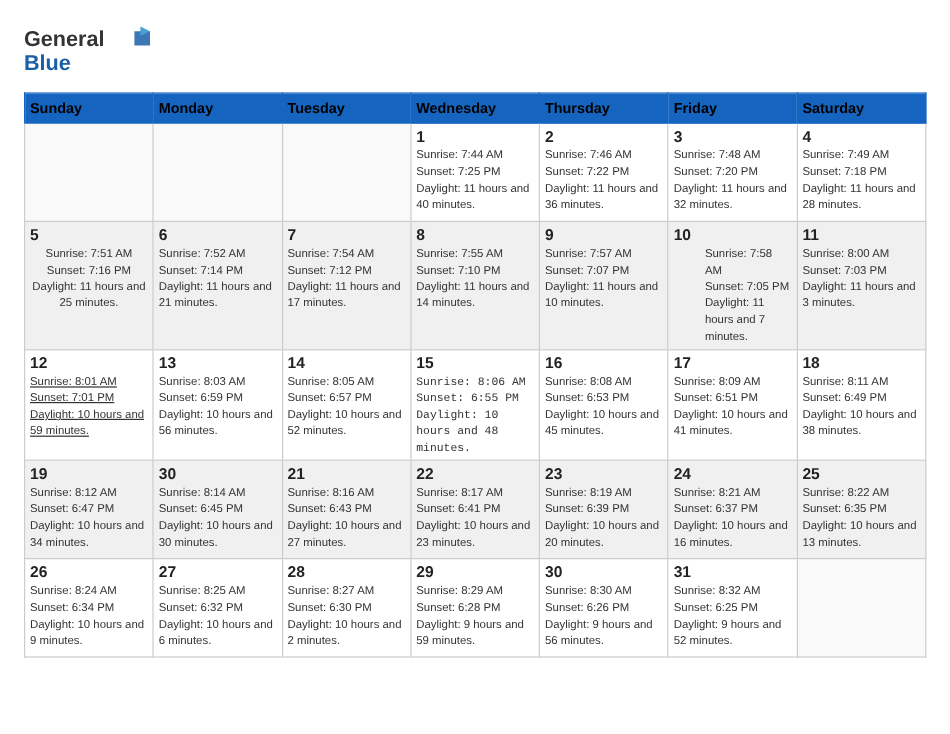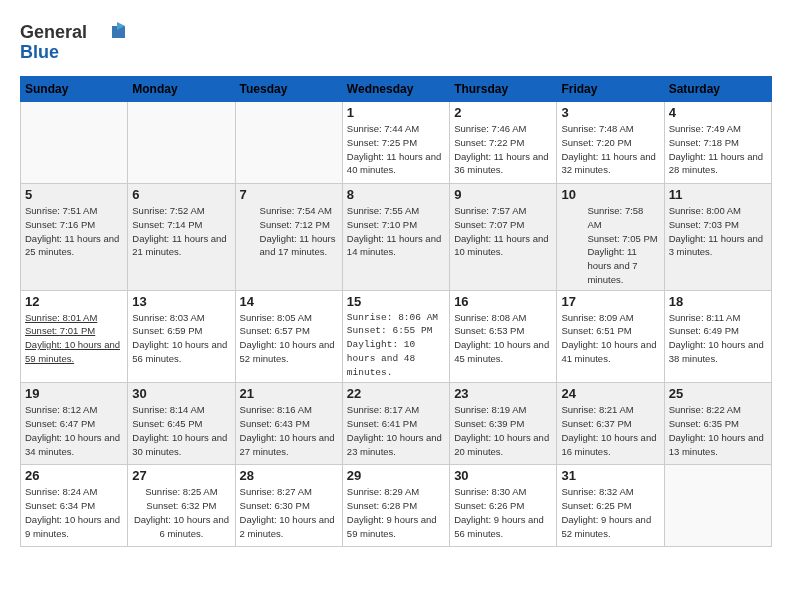--- a/index.html
+++ b/index.html
@@ -138,33 +138,33 @@
           <td>
             <div class="day-number">4</div>
             <div class="day-info" style="white-space: pre-line;">Sunrise: 7:49 AM
 Sunset: 7:18 PM
 Daylight: 11 hours and 28 minutes.</div>
           </td>
         </tr>
         <tr class="row-shaded">
           <td>
             <div class="day-number">5</div>
-            <div class="day-info" style="white-space: pre-line;">Sunrise: 7:51 AM
+            <div class="day-info" style="white-space: pre-line; text-align: center;">Sunrise: 7:51 AM
 Sunset: 7:16 PM
 Daylight: 11 hours and 25 minutes.</div>
           </td>
           <td>
             <div class="day-number">6</div>
             <div class="day-info" style="white-space: pre-line;">Sunrise: 7:52 AM
 Sunset: 7:14 PM
 Daylight: 11 hours and 21 minutes.</div>
           </td>
           <td>
             <div class="day-number">7</div>
-            <div class="day-info" style="white-space: pre-line; margin-left: 20px;">Sunrise: 7:54 AM
+            <div class="day-info" style="white-space: pre-line;">Sunrise: 7:54 AM
 Sunset: 7:12 PM
 Daylight: 11 hours and 17 minutes.</div>
           </td>
           <td>
             <div class="day-number">8</div>
             <div class="day-info" style="white-space: pre-line;">Sunrise: 7:55 AM
 Sunset: 7:10 PM
 Daylight: 11 hours and 14 minutes.</div>
           </td>
           <td>
@@ -276,21 +276,21 @@
         </tr>
         <tr>
           <td>
             <div class="day-number">26</div>
             <div class="day-info" style="white-space: pre-line;">Sunrise: 8:24 AM
 Sunset: 6:34 PM
 Daylight: 10 hours and 9 minutes.</div>
           </td>
           <td>
             <div class="day-number">27</div>
-            <div class="day-info" style="white-space: pre-line; text-align: center;">Sunrise: 8:25 AM
+            <div class="day-info" style="white-space: pre-line;">Sunrise: 8:25 AM
 Sunset: 6:32 PM
 Daylight: 10 hours and 6 minutes.</div>
           </td>
           <td>
             <div class="day-number">28</div>
             <div class="day-info" style="white-space: pre-line;">Sunrise: 8:27 AM
 Sunset: 6:30 PM
 Daylight: 10 hours and 2 minutes.</div>
           </td>
           <td>

